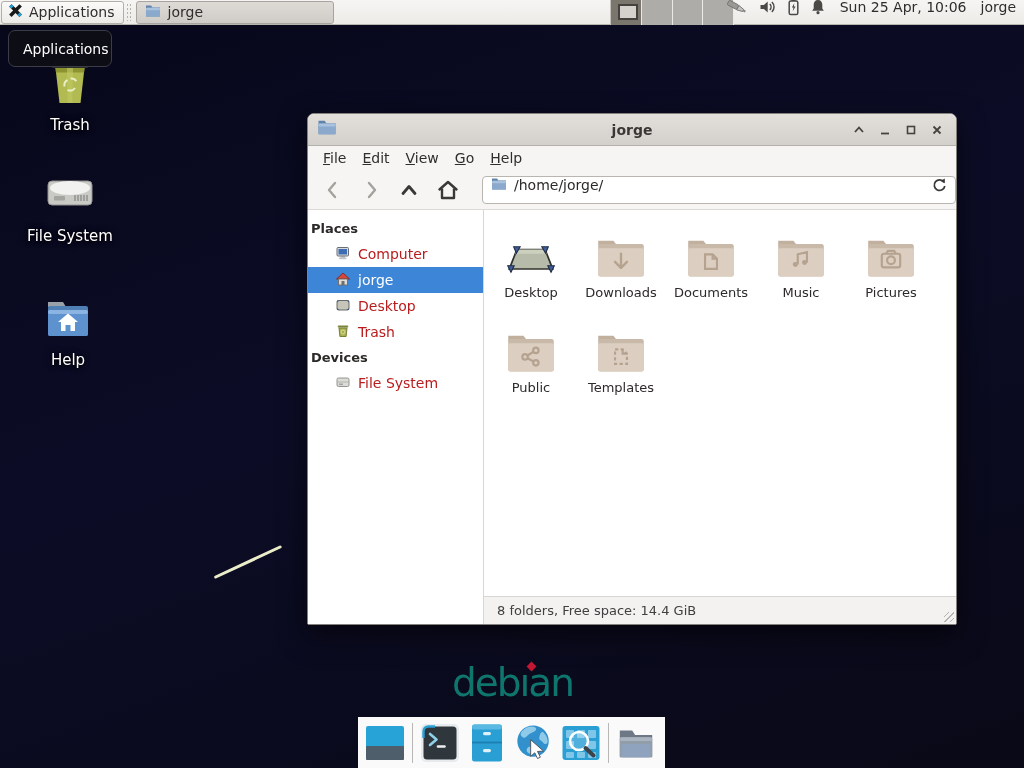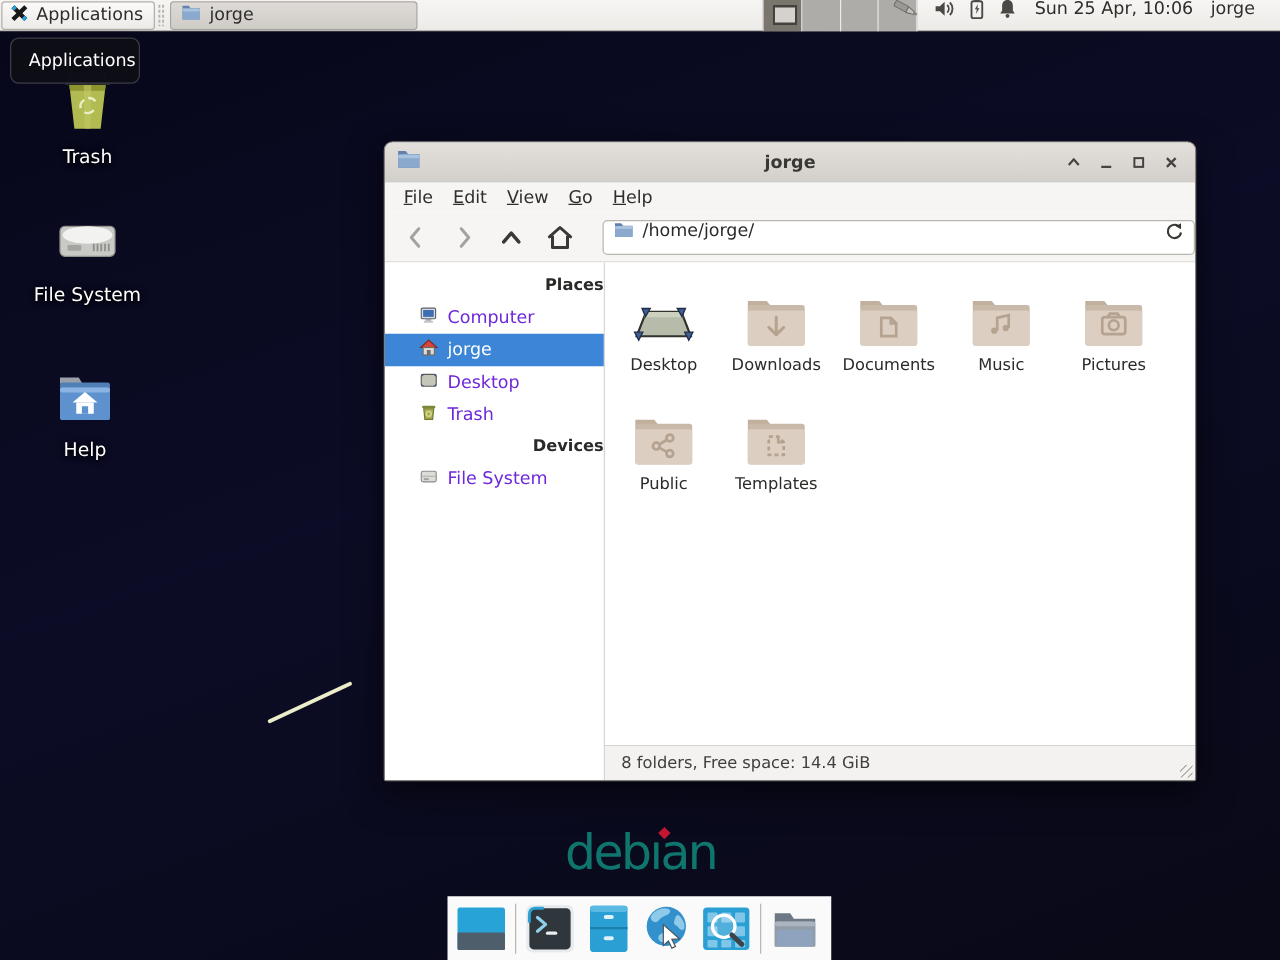--- a/index.html
+++ b/index.html
@@ -34,21 +34,21 @@
     padding:0 8px; background: linear-gradient(#dedbd7,#cfccc8);
     border:1px solid #a7a4a0; border-radius:3px;
   }
   .pager { position:absolute; left:610px; top:0; width:124px; height:25px; display:flex; border-left:1px solid #c5c2be;}
   .pager .ws { flex:1; background:#aeaca9; border-right:1px solid #eceae7; position:relative;}
   .pager .ws.active { background:#7b766d; }
   .pager .ws.active .mini-win {
     position:absolute; left:7px; top:4px; width:20px; height:16px;
     background:#d5d2cd; border:2px solid #45423d;
   }
-  .panel-right { position:absolute; right:20px; top:0; height:14px; display:flex; align-items:center; gap:14px; }
+  .panel-right { position:absolute; right:8px; top:0; height:14px; display:flex; align-items:center; gap:14px; }
   .tray { display:flex; align-items:center; gap:9px; }
   .tray svg { display:block; }
   .panel-text { font-size:14px; color:#2e2d2a; white-space:nowrap; }
 
   
   .tooltip {
     left:8px; top:30px; width:104px; height:37px; z-index:50;
     background: rgba(14,14,22,0.95);
     border:1px solid #3c3c48; border-radius:7px;
     display:flex; align-items:center; padding-left:14px;
@@ -80,22 +80,22 @@
   .tool-btn { width:24px; height:24px; display:flex; align-items:center; justify-content:center; }
   .addressbar {
     flex:0 0 474px; height:28px; margin-left:6px; background:#fff;
     border:1px solid #b9b6b2; border-radius:4px;
     display:flex; gap:7px; padding:0 8px;
     font-size:14px; color:#2b2a28;
   }
   .addressbar .path { flex:1; }
   .content { position:absolute; left:0; top:96px; bottom:0; right:0; display:flex; }
   .sidebar { width:176px; background:#fff; border-right:1px solid #d8d6d2; padding-top:6px; font-size:14px; }
-  .side-header { font-weight:bold; font-size:13px; color:#2b2a28; padding:5px 0 5px 15px;text-align:right; }
-  .side-row { height:26px; display:flex; align-items:center; gap:7px; padding-left:27px; color:#6d28d9; }
+  .side-header { font-weight:bold; font-size:13px; color:#2b2a28; padding:5px 0 5px 3px; }
+  .side-row { height:26px; display:flex; align-items:center; gap:7px; padding-left:27px; color:#b91c1c; }
   .side-row.selected { background:#3d85d6; color:#fff; }
   .files-pane { position:relative; flex:1; background:#fff; border-radius:0 0 2px 0; }
   .file-grid { position:absolute; left:2px; top:14px; display:flex; flex-wrap:wrap; width:462px; }
   .file-item { width:90px; height:92px; margin-bottom:3px; display:flex; flex-direction:column; align-items:center; }
   .file-item .ficon { height:56px; display:flex; align-items:flex-end; justify-content:center; }
   .file-item .flbl { margin-top:5px; font-size:13px; color:#2c2b29; }
   .statusbar {
     position:absolute; left:0; right:0; bottom:0; height:28px;
     background:#f3f2f0; border-top:1px solid #d8d6d2;
     display:flex; align-items:center; padding-left:13px;

